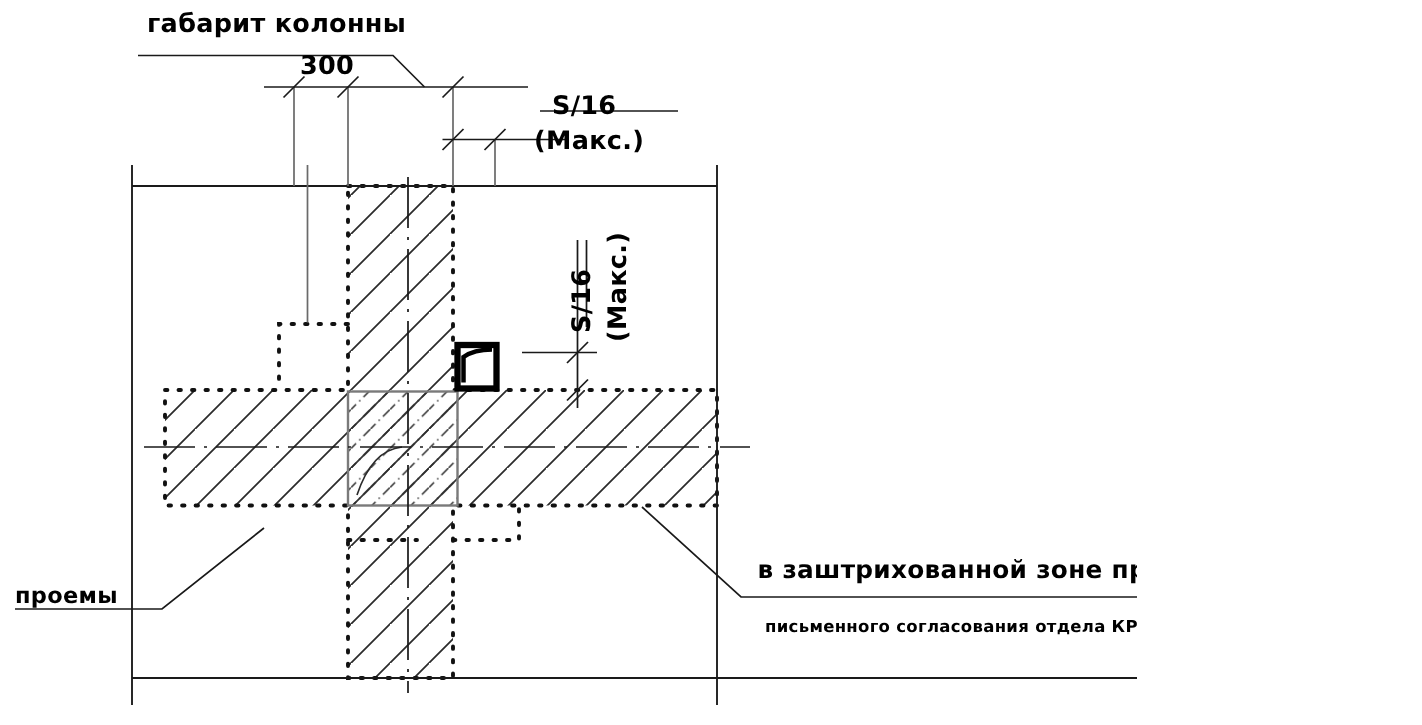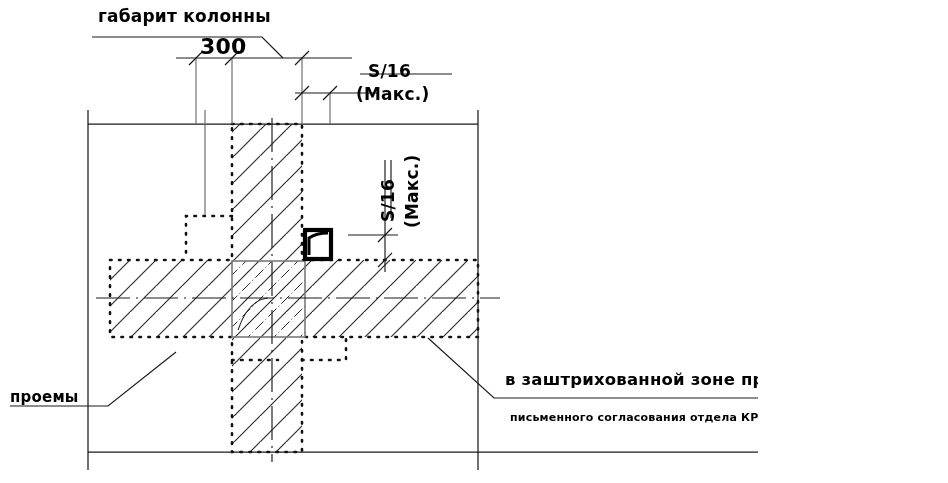--- a/index.html
+++ b/index.html
@@ -2,21 +2,21 @@
 <html><head>
 <meta charset="utf-8">
 <style>
   html,body{margin:0;padding:0;background:#ffffff;}
   body{font-family:"DejaVu Sans",sans-serif;}
   #stage{position:relative;width:758px;height:483px;background:#ffffff;overflow:hidden;}
   #stage svg{position:absolute;left:0;top:0;}
   .lbl{position:absolute;white-space:nowrap;color:#000;font-family:"DejaVu Sans",sans-serif;
        font-weight:700;letter-spacing:.2px;}
   #lbl-gabarit{left:98px;top:6px;font-size:17px;}
-  #lbl-300{left:200px;top:34px;font-size:22px;}
+  #lbl-300{left:200px;top:34px;font-size:17px;}
   #lbl-s16-top{left:368px;top:61px;font-size:17px;}
   #lbl-maks-top{left:356px;top:84px;font-size:17px;}
   #lbl-kolonna{left:10px;top:388px;font-size:15px;}
   #lbl-note1{left:505px;top:370px;font-size:16.5px;}
   #lbl-note2{left:510px;top:411px;font-size:11px;}
   .rot{transform:rotate(-90deg);transform-origin:left top;}
   #lbl-s16-side{left:378px;top:222px;font-size:17px;}
   #lbl-maks-side{left:402px;top:228px;font-size:17px;}
 </style>
 </head>

